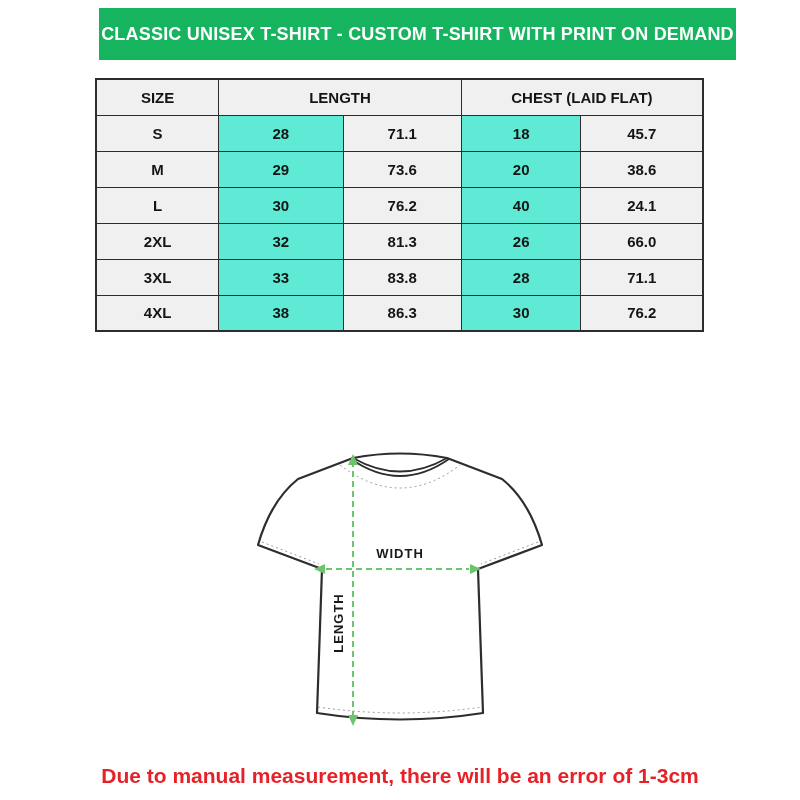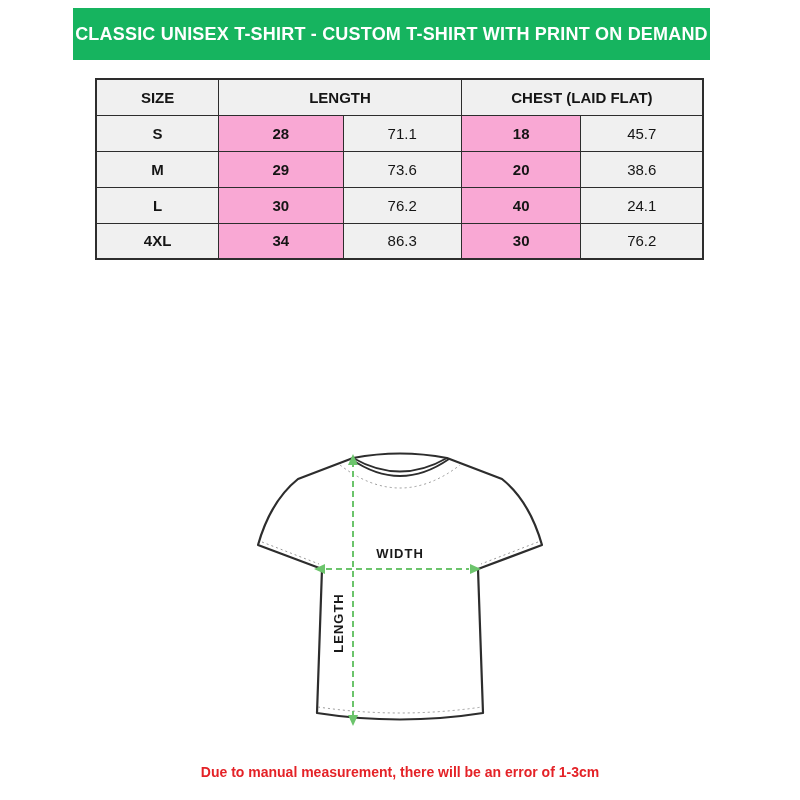--- a/index.html
+++ b/index.html
@@ -2,21 +2,21 @@
 <html style="--banner-green: #16b45f; --table-border: #2d2d2d; --cell-gray: #f0f0f0; --shirt-outline: #2d2d2d; --arrow-green: #6cc46c; --note-red: #e42227;"><head>
 <meta charset="utf-8">
 <style>
   * { margin: 0; padding: 0; box-sizing: border-box; }
   html, body { width: 800px; height: 800px; background: #ffffff;
                font-family: "Liberation Sans", sans-serif; }
   #page { position: relative; width: 800px; height: 800px; background: #fff; overflow: hidden; }
 
   
   .banner {
-    position: absolute; left: 73px; top: 8px; width: 637px; height: 52px;
+    position: absolute; left: 99px; top: 8px; width: 637px; height: 52px;
     background: var(--banner-green, #16b45f);
     display: flex; align-items: center; justify-content: center;
   }
   .banner-title {
     color: #ffffff; font-weight: bold; font-size: 18px; letter-spacing: 0.2px;
     white-space: nowrap;
   }
 
   
   .size-table-wrap { position: absolute; left: 95px; top: 78px; width: 609px; }
@@ -24,39 +24,39 @@
     width: 100%; border-collapse: collapse; table-layout: fixed;
     border: 2.5px solid var(--table-border, #2d2d2d);
   }
   table.size-table th, table.size-table td {
     border: 1.5px solid var(--table-border, #2d2d2d);
     height: 36px; text-align: center; vertical-align: middle;
     font-size: 15px; color: #151515;
   }
   table.size-table th { background: var(--cell-gray, #f0f0f0); font-weight: bold; }
   td.c-size  { background: var(--cell-gray, #f0f0f0); font-weight: bold; }
-  td.c-in    { background: #f9a8d4; font-weight: bold; }
-  td.c-cm    { background: var(--cell-gray, #f0f0f0); font-weight: normal; }
+  td.c-in    { background: #5eead4; font-weight: bold; }
+  td.c-cm    { background: var(--cell-gray, #f0f0f0); font-weight: bold; }
 
   
   .diagram { position: absolute; left: 250px; top: 445px; width: 300px; height: 300px; }
   .shirt-line   { fill: #ffffff; stroke: var(--shirt-outline, #2d2d2d); stroke-width: 2.2;
                   stroke-linejoin: round; }
   .collar-line  { fill: none; stroke: var(--shirt-outline, #2d2d2d); stroke-width: 1.8; }
   .stitch       { fill: none; stroke: #9a9a9a; stroke-width: 1; stroke-dasharray: 2,3; }
   .measure-line { fill: none; stroke: var(--arrow-green, #6cc46c); stroke-width: 2;
                   stroke-dasharray: 6,4; }
   .arrow-head   { fill: var(--arrow-green, #6cc46c); }
   .measure-text { font-family: "Liberation Sans", sans-serif; font-size: 13px;
                   font-weight: bold; fill: #1a1a1a; letter-spacing: 1px; }
 
   
   .note {
     position: absolute; left: 0; top: 764px; width: 800px; text-align: center;
-    font-size: 14px; font-weight: bold; color: var(--note-red, #e42227);
+    font-size: 21px; font-weight: bold; color: var(--note-red, #e42227);
   }
 </style>
 </head>
 <body>
 
 <div id="page">
 
   <div class="banner">
     <span class="banner-title">CLASSIC UNISEX T-SHIRT - CUSTOM T-SHIRT WITH PRINT ON DEMAND</span>
   </div>
@@ -93,22 +93,36 @@
           <td class="c-cm">38.6</td>
         </tr>
         <tr>
           <td class="c-size">L</td>
           <td class="c-in">30</td>
           <td class="c-cm">76.2</td>
           <td class="c-in">40</td>
           <td class="c-cm">24.1</td>
         </tr>
         <tr>
+          <td class="c-size">2XL</td>
+          <td class="c-in">32</td>
+          <td class="c-cm">81.3</td>
+          <td class="c-in">26</td>
+          <td class="c-cm">66.0</td>
+        </tr>
+        <tr>
+          <td class="c-size">3XL</td>
+          <td class="c-in">33</td>
+          <td class="c-cm">83.8</td>
+          <td class="c-in">28</td>
+          <td class="c-cm">71.1</td>
+        </tr>
+        <tr>
           <td class="c-size">4XL</td>
-          <td class="c-in">34</td>
+          <td class="c-in">38</td>
           <td class="c-cm">86.3</td>
           <td class="c-in">30</td>
           <td class="c-cm">76.2</td>
         </tr>
       </tbody>
     </table>
   </div>
 
   <svg class="diagram" viewBox="0 0 300 300">
 

